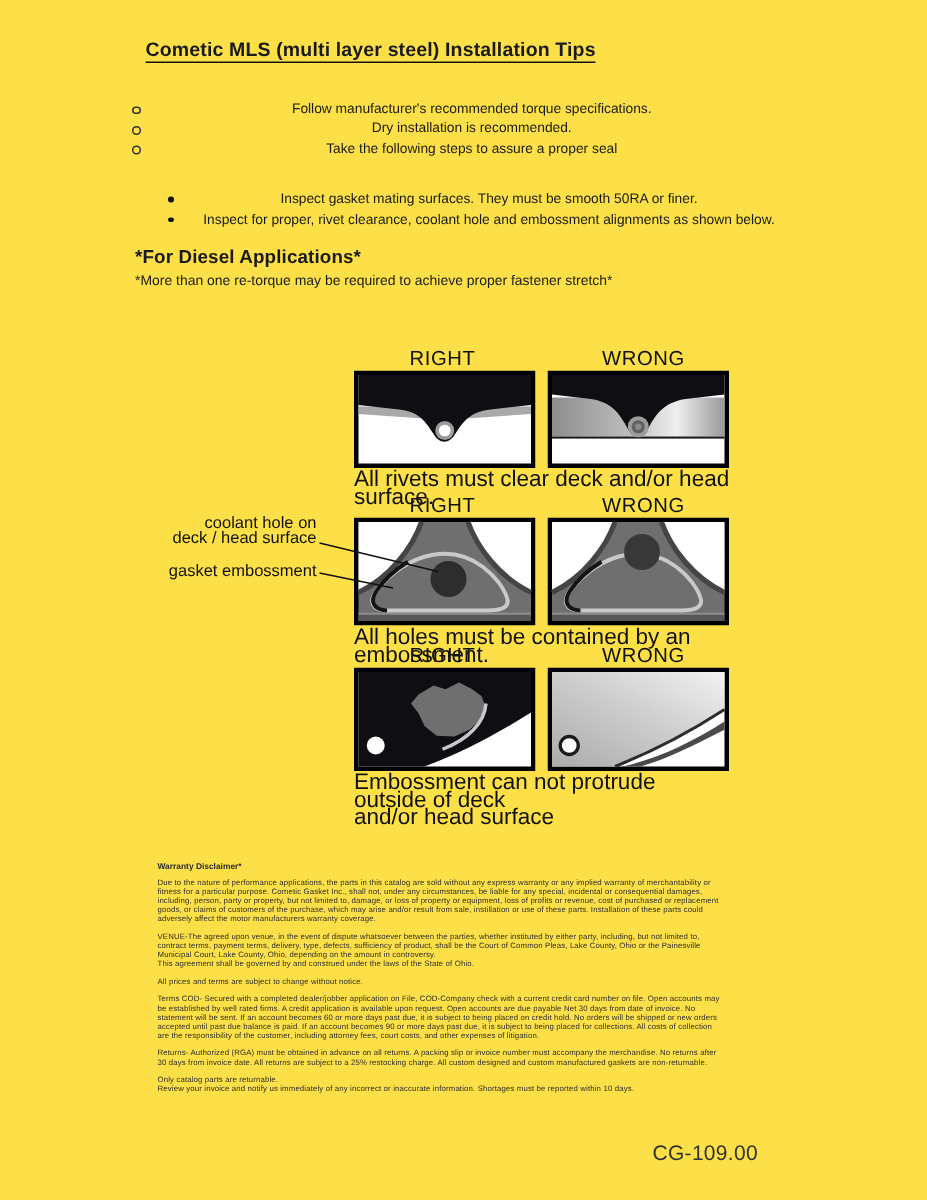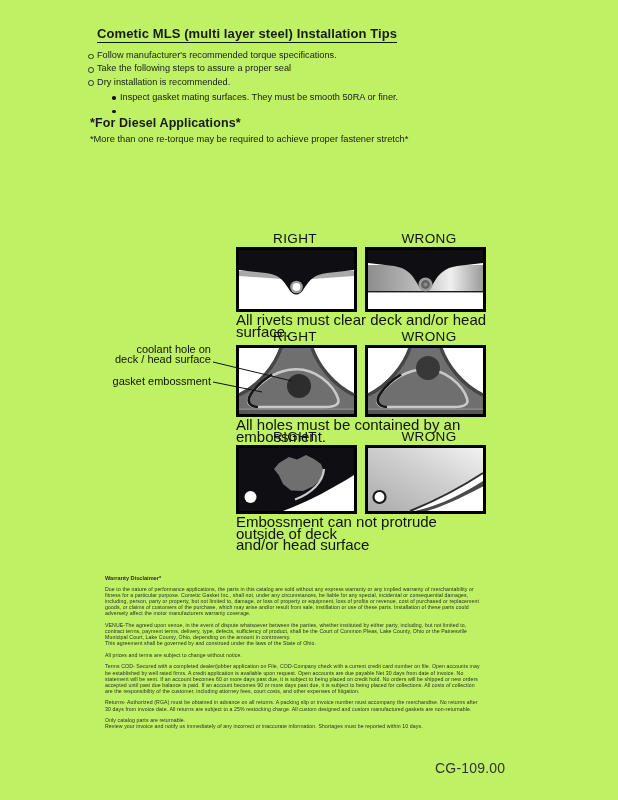--- a/index.html
+++ b/index.html
@@ -1,27 +1,27 @@
 <!DOCTYPE html>
 <html><head>
 <meta charset="utf-8">
 <style>
   html,body{margin:0;padding:0;background:#e8e8e8;}
   .page{
-    position:relative;width:618px;height:800px;background:#bef264;
+    position:relative;width:618px;height:800px;background:#fde047;
     font-family:"Liberation Sans","DejaVu Sans",sans-serif;color:#1a1a1a;
     overflow:hidden;margin:0 auto;
   }
   
   .text-content{position:absolute;left:88px;top:24px;width:444px;}
   .doc-title{
     display:inline-block;margin:0 0 4px 9px;font-size:13px;font-weight:bold;
     border-bottom:1.6px solid #111;padding-bottom:1px;letter-spacing:.1px;
   }
-  .tips-list,.subtips-list{list-style:none;margin:2px 0 0 0;padding:0;}
+  .tips-list,.subtips-list{list-style:none;margin:20px 0 0 0;padding:0;text-align:center;}
   .tips-list li,.subtips-list li{font-size:9.2px;line-height:13.4px;white-space:nowrap;}
   .tips-list li{padding-left:9px;position:relative;}
   .o-bullet{
     position:absolute;left:0;top:4.6px;width:3.6px;height:3.6px;border:1px solid #333;
     border-radius:50%;display:inline-block;
   }
   .subtips-list{margin-left:24px;}
   .subtips-list li{padding-left:8px;position:relative;}
   .f-bullet{
     position:absolute;left:0;top:5.2px;width:3.6px;height:3.6px;background:#111;
@@ -53,26 +53,26 @@
 </head>
 <body>
 
 <div class="page">
 
   <div class="text-content">
     <h1 class="doc-title">Cometic MLS (multi layer steel) Installation Tips</h1>
 
     <ul class="tips-list">
       <li><span class="o-bullet"></span><span>Follow manufacturer's recommended torque specifications.</span></li>
+      <li><span class="o-bullet"></span><span>Dry installation is recommended.</span></li>
       <li><span class="o-bullet"></span><span>Take the following steps to assure a proper seal</span></li>
-      <li><span class="o-bullet"></span><span>Dry installation is recommended.</span></li>
     </ul>
     <ul class="subtips-list">
       <li><span class="f-bullet"></span><span>Inspect gasket mating surfaces.  They must be smooth 50RA or finer.</span></li>
-      <li><span class="f-bullet"></span></li>
+      <li><span class="f-bullet"></span><span>Inspect for proper, rivet clearance, coolant hole and embossment alignments as shown below.</span></li>
     </ul>
 
     <h2 class="diesel-heading">*For Diesel Applications*</h2>
     <p class="para">*More than one re-torque may be required to achieve proper fastener stretch*</p>
   </div>
 
   <div class="dia-row" style="top:231px;">
     <div class="dia-labels">
       <span>RIGHT</span>
       <span>WRONG</span>

